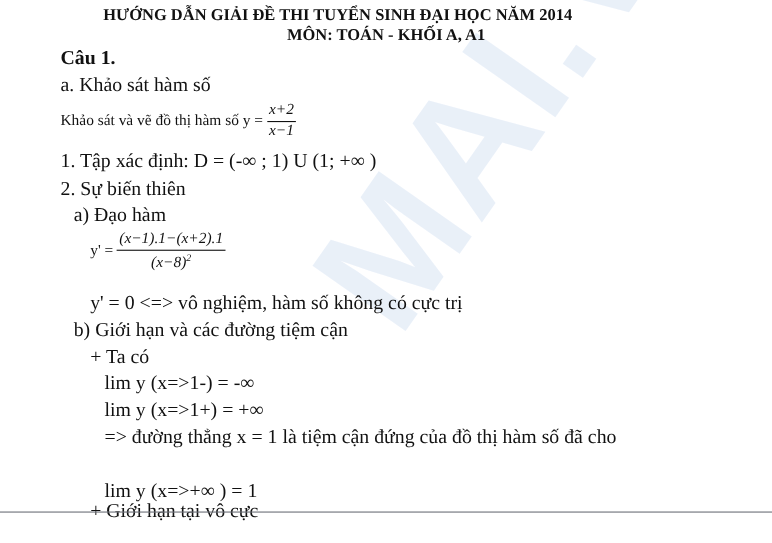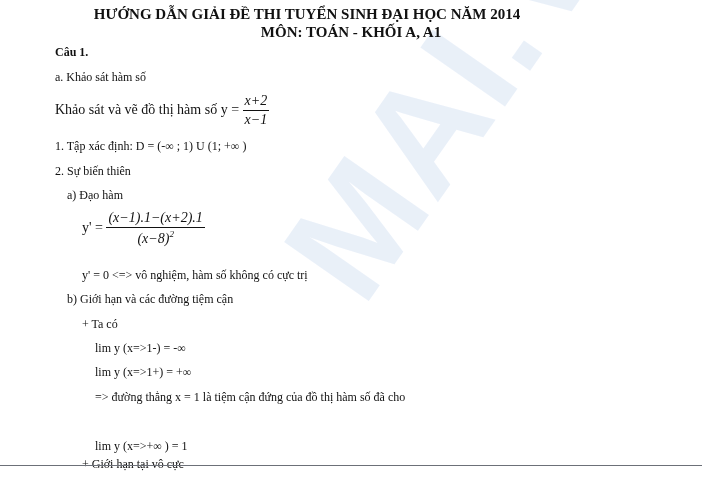--- a/index.html
+++ b/index.html
@@ -10,21 +10,21 @@
   }
   .page { position: absolute; left: 0; top: 0; width: 702px; height: 494px; }
   .watermark {
     position: absolute; left: 250px; top: 230px;
     font-family: "Liberation Sans", "DejaVu Sans", sans-serif;
     font-weight: bold; font-size: 150px; letter-spacing: 2px;
     color: #d8e4f4; opacity: 0.55;
     transform: rotate(-55deg); transform-origin: left top;
     white-space: nowrap; pointer-events: none; z-index: 0;
   }
-  .line { position: absolute; white-space: nowrap; z-index: 1; font-size: 12px; line-height: 16px; }
+  .line { position: absolute; white-space: nowrap; z-index: 1; font-size: 18px; line-height: 16px; }
   .title { font-weight: bold; font-size: 15px; left: 0; width: 614px; text-align: center; }
   .bold { font-weight: bold; }
   .frac { display: inline-block; vertical-align: middle; text-align: center; font-style: italic; }
   .frac .num { display: block; border-bottom: 1px solid #111; padding: 0 2px 1px; }
   .frac .den { display: block; padding-top: 1px; }
   .mathrow { position: absolute; white-space: nowrap; z-index: 1; font-size: 14px; }
   .hr { position: absolute; left: 0; top: 465px; width: 702px; height: 1px; background: #6c7078; z-index: 1; }
   sup { font-size: 9px; }
 </style>
 </head>

